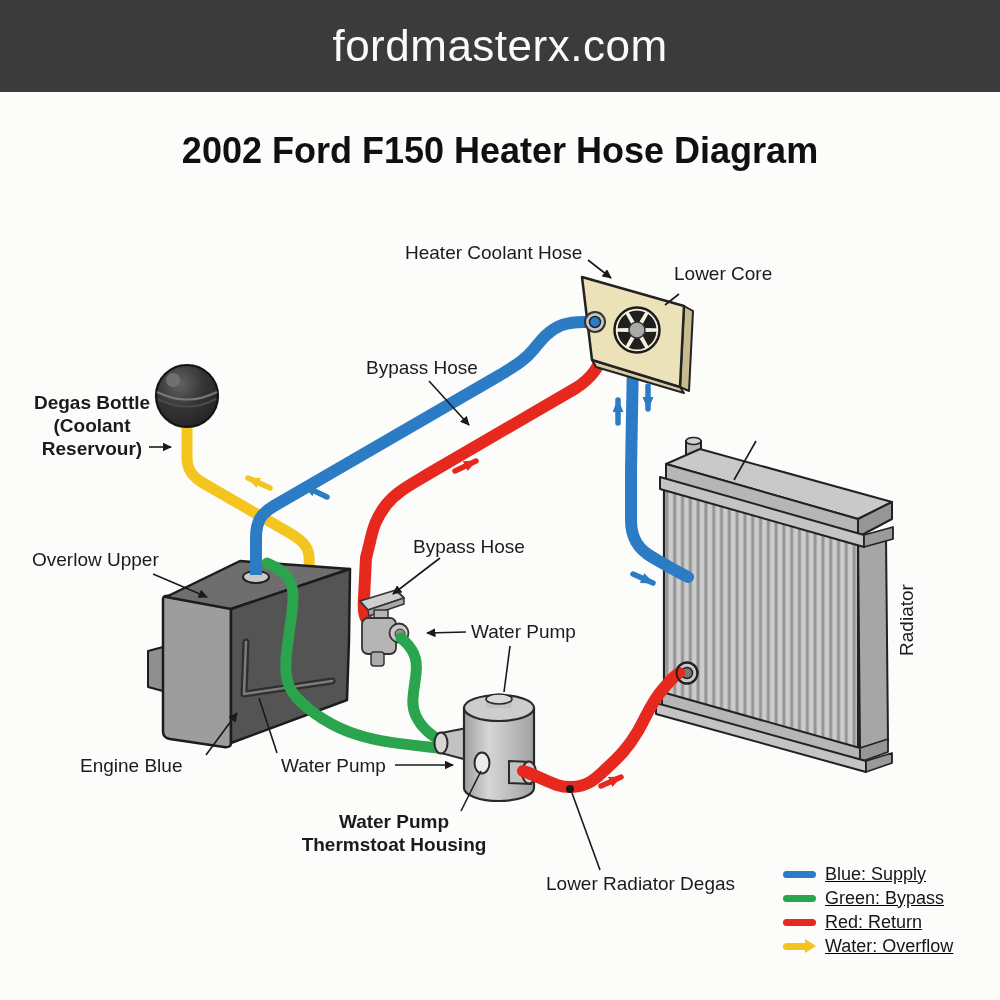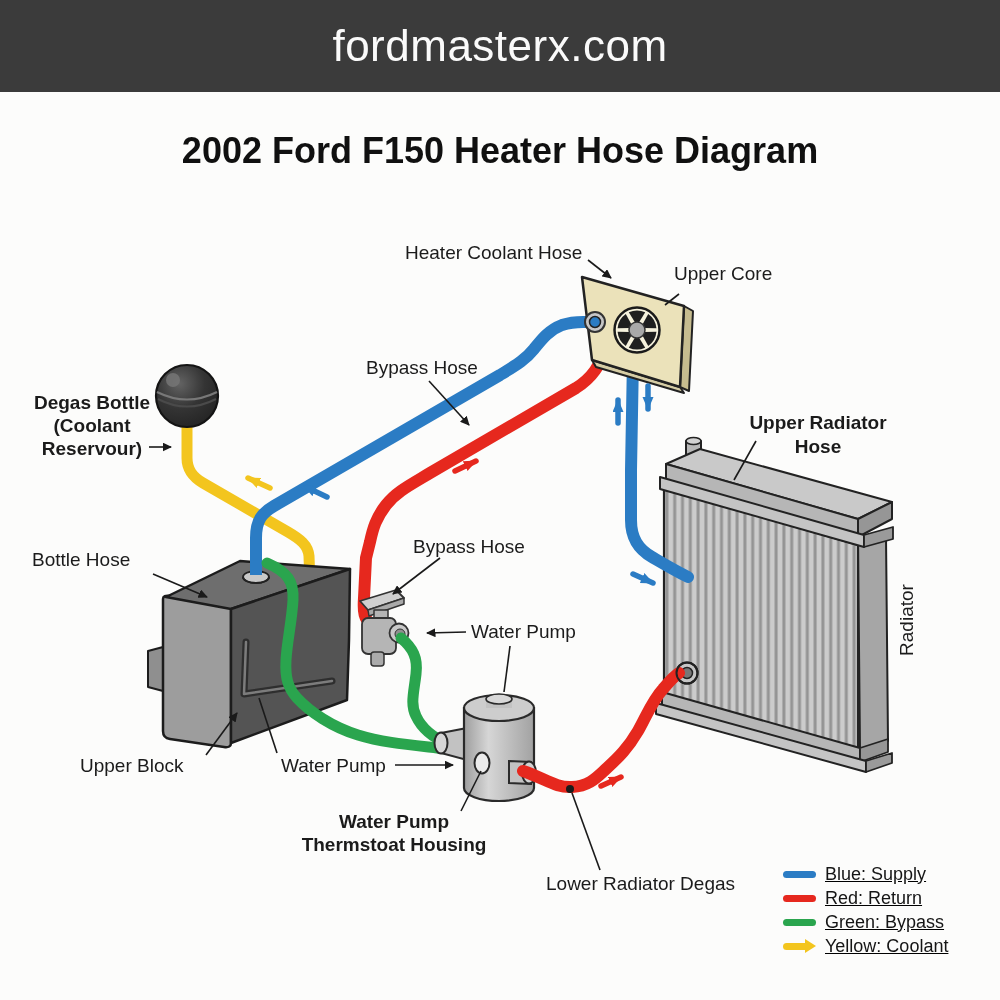--- a/index.html
+++ b/index.html
@@ -184,52 +184,50 @@
       <line x1="206" y1="755" x2="237" y2="713" marker-end="url(#mBlack)"></line>
       <line x1="277" y1="753" x2="259" y2="698"></line>
       <line x1="395" y1="765" x2="453" y2="765" marker-end="url(#mBlack)"></line>
       <line x1="461" y1="811" x2="481" y2="771"></line>
       <line x1="600" y1="870" x2="572" y2="793"></line>
       <circle cx="570" cy="789" r="4" fill="#1a1a1a" stroke="none"></circle>
     </g>
   </svg>
 
   <div class="lbl" style="left:405px;top:241px">Heater Coolant Hose</div>
-  <div class="lbl" style="left:674px;top:262px">Upper Core</div>
+  <div class="lbl" style="left:674px;top:262px">Lower Core</div>
   <div class="lbl" style="left:366px;top:356px">Bypass Hose</div>
   <div class="lbl center" style="left:92px;top:391px">Degas Bottle
 (Coolant
 Reservour)</div>
-  <div class="lbl" style="left:32px;top:548px">Bottle Hose</div>
+  <div class="lbl" style="left:32px;top:548px">Overlow Upper</div>
   <div class="lbl" style="left:413px;top:535px">Bypass Hose</div>
-  <div class="lbl center" style="left:818px;top:411px;line-height:24px">Upper Radiator
-Hose</div>
   <div class="lbl rot" style="left:906px;top:620px">Radiator</div>
-  <div class="lbl" style="left:80px;top:754px">Upper Block</div>
+  <div class="lbl" style="left:80px;top:754px">Engine Blue</div>
   <div class="lbl" style="left:471px;top:620px">Water Pump</div>
   <div class="lbl" style="left:281px;top:754px">Water Pump</div>
   <div class="lbl center" style="left:394px;top:810px">Water Pump
 Thermstoat Housing</div>
   <div class="lbl" style="left:546px;top:872px">Lower Radiator Degas</div>
 
   <div class="legend">
     <div class="legend-row">
       <span class="sw sw-blue"></span>
       <span class="txt">Blue: Supply</span>
     </div>
     <div class="legend-row">
+      <span class="sw sw-green"></span>
+      <span class="txt">Green: Bypass</span>
+    </div>
+    <div class="legend-row">
       <span class="sw sw-red"></span>
       <span class="txt">Red: Return</span>
-    </div>
-    <div class="legend-row">
-      <span class="sw sw-green"></span>
-      <span class="txt">Green: Bypass</span>
     </div>
     <div class="legend-row">
       <span class="sw-wrap">
           <span class="sw sw-yellow"></span>
           <span class="arrow-tip"></span>
         </span>
-      <span class="txt">Yellow: Coolant</span>
+      <span class="txt">Water: Overflow</span>
     </div>
   </div>
 
 </div>
 
 </body></html>

